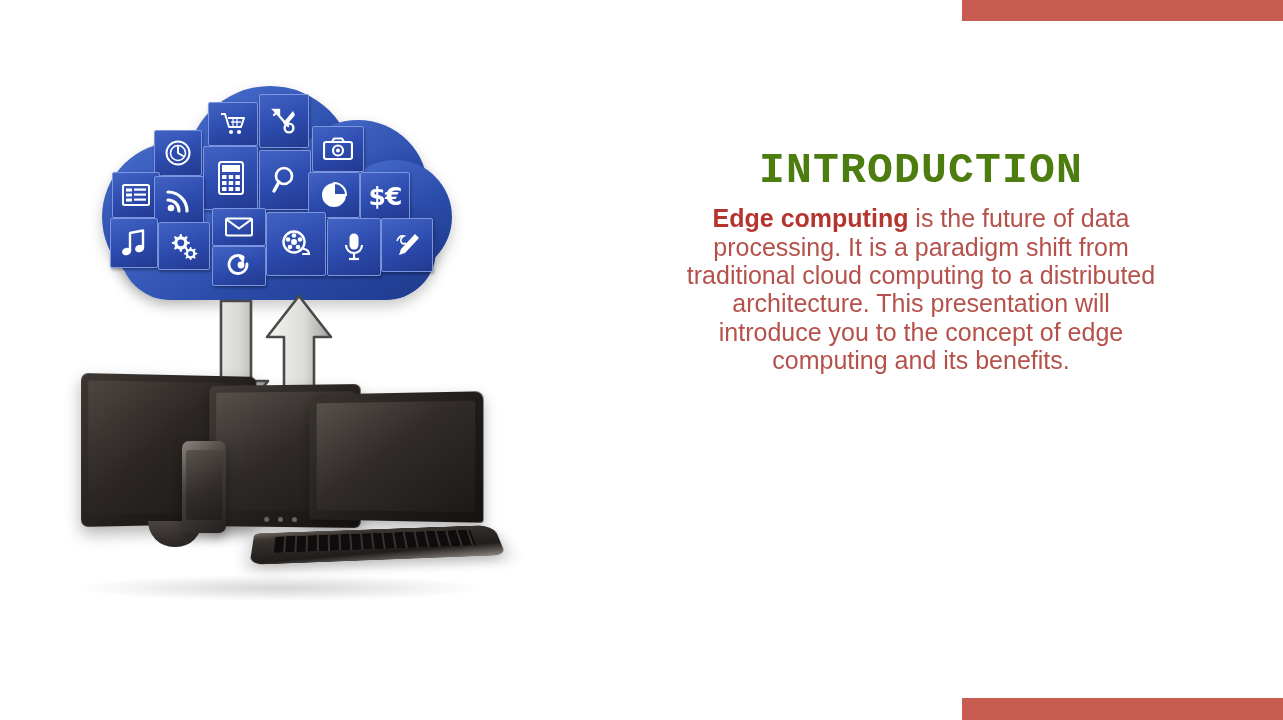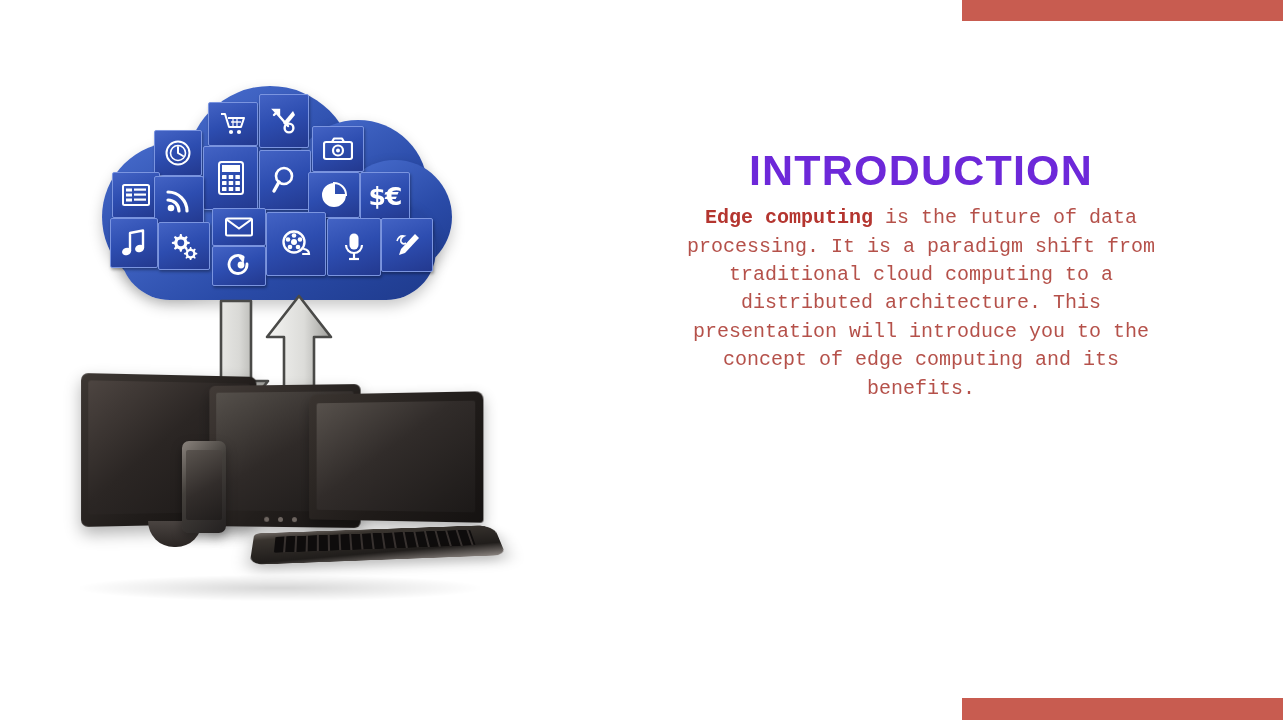--- a/index.html
+++ b/index.html
@@ -38,32 +38,32 @@
 
   
   #text-column {
     position: absolute;
     left: 660px;
     top: 148px;
     width: 522px;
     text-align: center;
   }
   #slide-title {
-    font-family: Liberation Sans, sans-serif;
+    font-family: Liberation Mono, monospace;
     font-size: 43px;
     font-weight: bold;
     letter-spacing: 1.2px;
-    color: #6d28d9;
+    color: #4d7c0f;
     line-height: 1.05;
     margin: 0 0 10px 0;
     white-space: nowrap;
   }
   #body-paragraph {
-    font-family: Liberation Mono, monospace;
-    font-size: 20px;
+    font-family: Liberation Sans, sans-serif;
+    font-size: 25px;
     line-height: 28.4px;
     color: #b5514a;
     margin: 11px auto;
     width: 474px;
     text-align: center;
   }
   #body-lead {
     font-weight: bold;
     color: #b4352f;
   }

